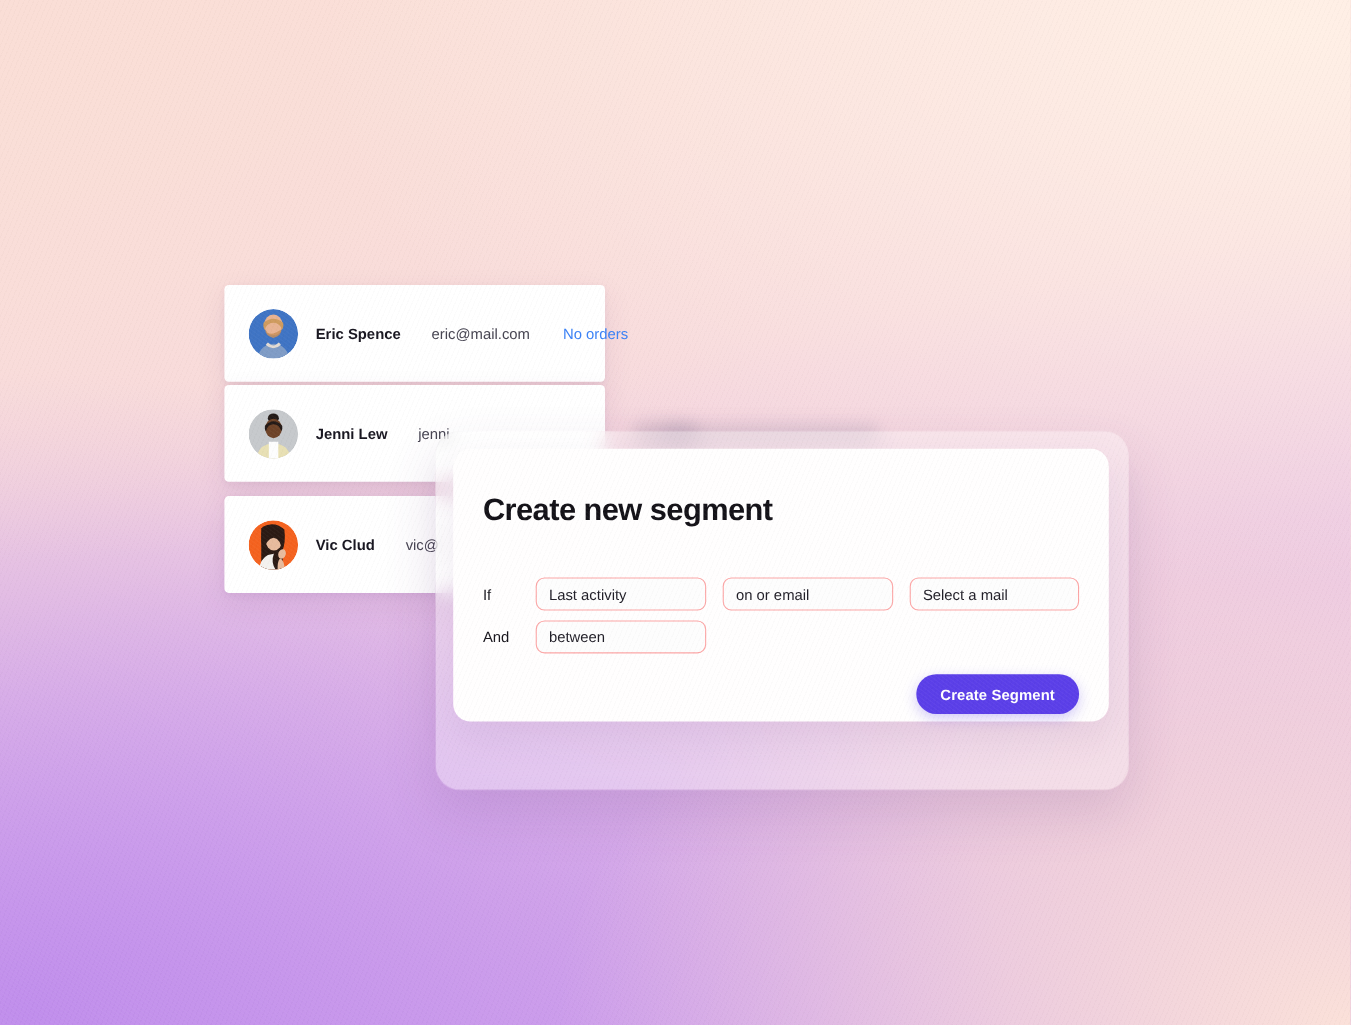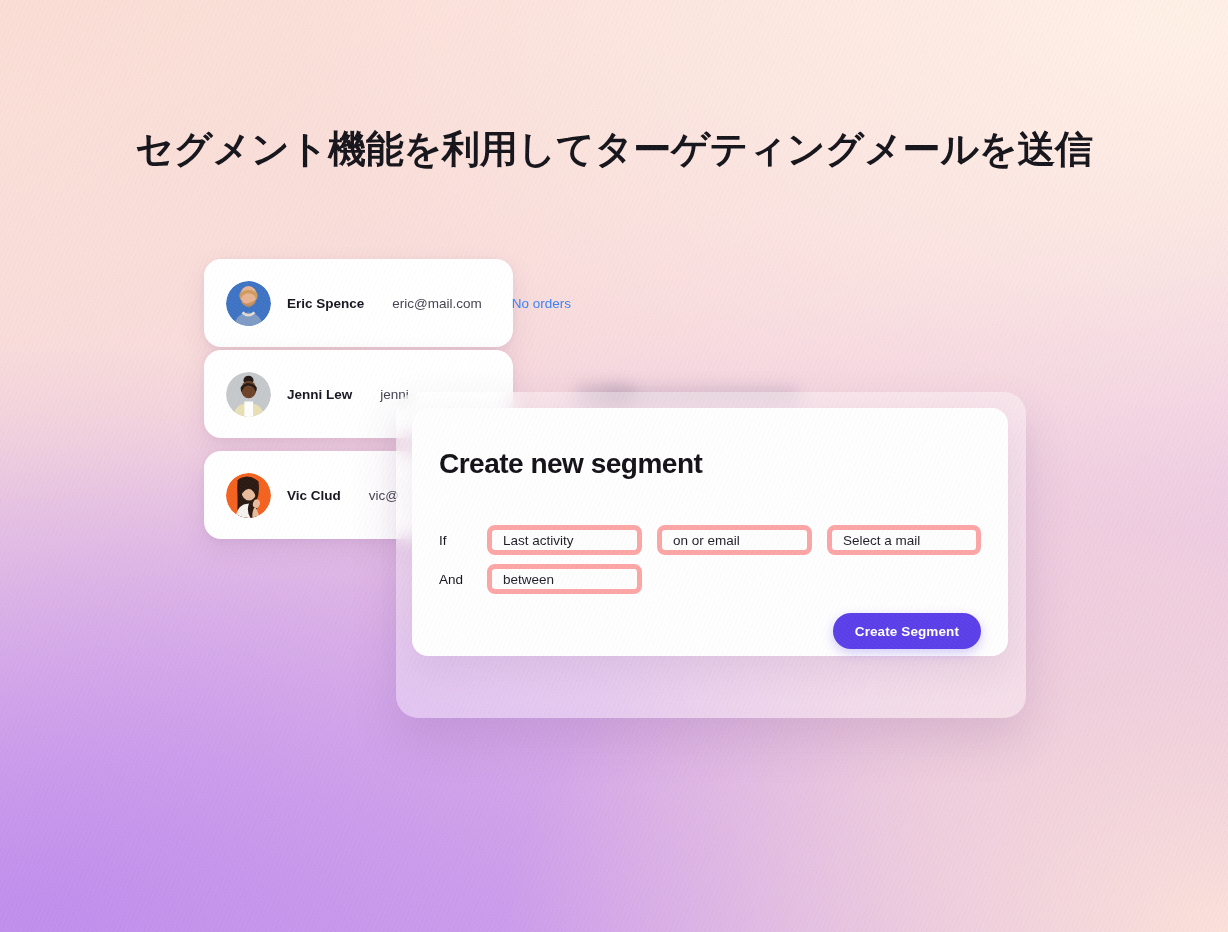--- a/index.html
+++ b/index.html
@@ -50,24 +50,24 @@
     letter-spacing: -0.3px;
     color: #17151c;
     line-height: 1.25;
     white-space: nowrap;
   }
 
   
   .cust-card {
     position: absolute;
     left: 204px;
-    width: 309px;
+    width: 346px;
     height: 88px;
     background: #ffffff;
-    border-radius: 17px;
+    border-radius: 4px;
     display: flex;
     align-items: center;
     padding-left: 22px;
     box-shadow: 0 10px 26px rgba(96, 52, 118, 0.10), 0 2px 6px rgba(96,52,118,.06);
   }
   #cust-1 { top: 259px; }
   #cust-2 { top: 350px; }
   #cust-3 { top: 451px; }
 
   .avatar {
@@ -144,21 +144,21 @@
   #rule-row-2 { top: 156px; }
 
   .rule-conj {
     width: 48px;
     font-size: 13.5px;
     color: #17151c;
     white-space: nowrap;
   }
   .field {
     height: 30px;
-    border: 5px solid #fca5a5;
+    border: 1px solid #fca5a5;
     border-radius: 8px;
     background: #fdfdfd;
     display: flex;
     align-items: center;
     padding: 0 11px;
     font-size: 13.5px;
     color: #201e27;
     white-space: nowrap;
     overflow: hidden;
     margin-right: 15px;
@@ -191,21 +191,20 @@
     border-radius: 10px;
     filter: blur(7px);
     pointer-events: none;
   }
 </style>
 </head>
 <body>
 
 <div id="stage">
 
-  <div class="headline">セグメント機能を利用してターゲティングメールを送信</div>
 
   <div class="cust-card" id="cust-1">
     <div class="avatar">
       <svg viewBox="0 0 45 45" xmlns="http://www.w3.org/2000/svg" aria-hidden="true">
         <defs>
             <clipPath id="c1">
               <circle cx="22.5" cy="22.5" r="22.5"></circle>
             </clipPath>
           </defs>
         <g clip-path="url(#c1)">

